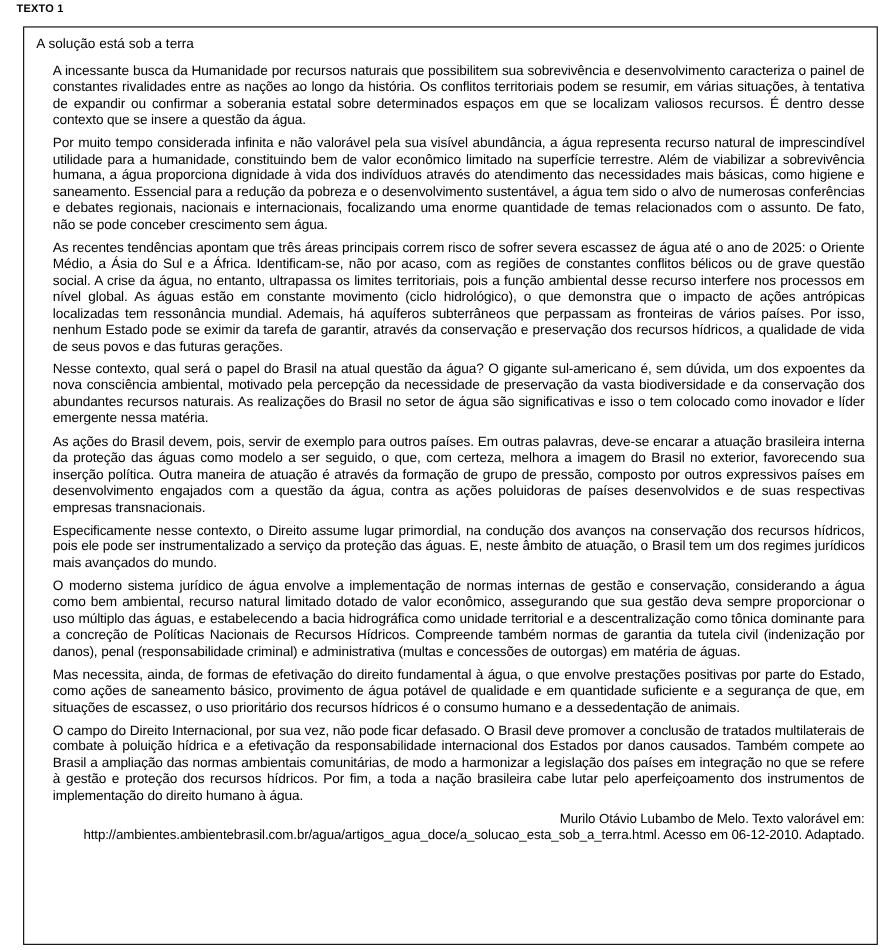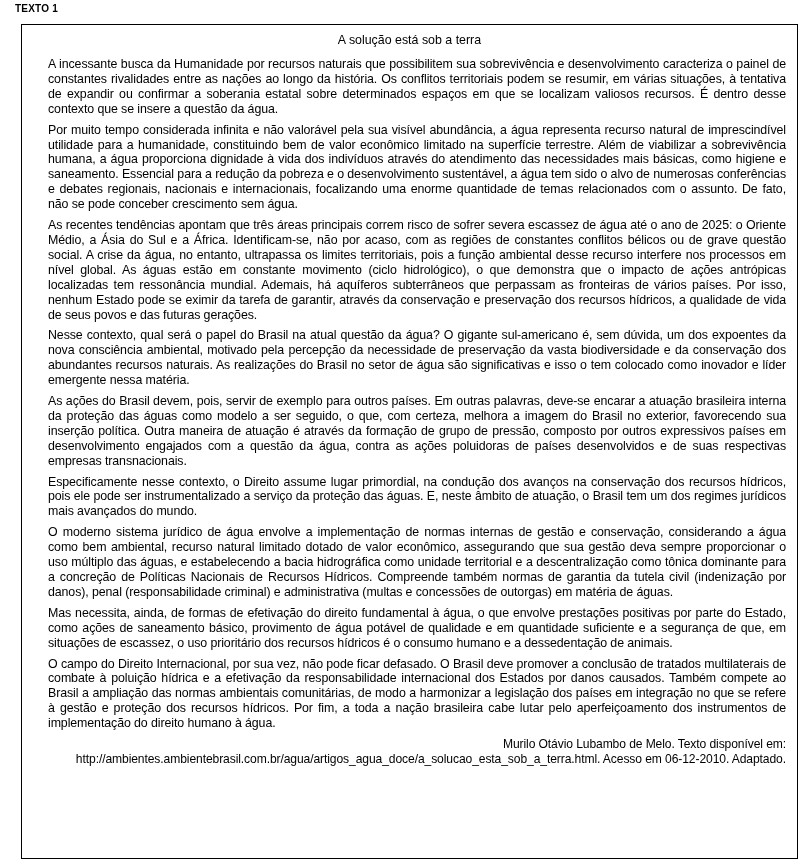--- a/index.html
+++ b/index.html
@@ -31,21 +31,21 @@
     left: 21px;
     top: 24px;
     width: 777px;
     height: 835px;
     box-sizing: border-box;
     border: 1px solid #000000;
     padding: 7px 11px 6px 11px;
     overflow: hidden;
   }
   .text-title {
-    text-align: center;
+    text-align: left;
     font-size: 12.4px;
     line-height: 15px;
     margin: 1px 0 9px 0;
   }
   .body-paragraph {
     text-align: justify;
     font-size: 12.4px;
     line-height: 14.9px;
     letter-spacing: -0.1px;
     margin: 0 0 6px 15px;
@@ -76,18 +76,18 @@
     <p class="body-paragraph">Por muito tempo considerada infinita e não valorável pela sua visível abundância, a água representa recurso natural de imprescindível utilidade para a humanidade, constituindo bem de valor econômico limitado na superfície terrestre. Além de viabilizar a sobrevivência humana, a água proporciona dignidade à vida dos indivíduos através do atendimento das necessidades mais básicas, como higiene e saneamento. Essencial para a redução da pobreza e o desenvolvimento sustentável, a água tem sido o alvo de numerosas conferências e debates regionais, nacionais e internacionais, focalizando uma enorme quantidade de temas relacionados com o assunto. De fato, não se pode conceber crescimento sem água.</p>
     <p class="body-paragraph">As recentes tendências apontam que três áreas principais correm risco de sofrer severa escassez de água até o ano de 2025: o Oriente Médio, a Ásia do Sul e a África. Identificam-se, não por acaso, com as regiões de constantes conflitos bélicos ou de grave questão social. A crise da água, no entanto, ultrapassa os limites territoriais, pois a função ambiental desse recurso interfere nos processos em nível global. As águas estão em constante movimento (ciclo hidrológico), o que demonstra que o impacto de ações antrópicas localizadas tem ressonância mundial. Ademais, há aquíferos subterrâneos que perpassam as fronteiras de vários países. Por isso, nenhum Estado pode se eximir da tarefa de garantir, através da conservação e preservação dos recursos hídricos, a qualidade de vida de seus povos e das futuras gerações.</p>
     <p class="body-paragraph">Nesse contexto, qual será o papel do Brasil na atual questão da água? O gigante sul-americano é, sem dúvida, um dos expoentes da nova consciência ambiental, motivado pela percepção da necessidade de preservação da vasta biodiversidade e da conservação dos abundantes recursos naturais. As realizações do Brasil no setor de água são significativas e isso o tem colocado como inovador e líder emergente nessa matéria.</p>
     <p class="body-paragraph">As ações do Brasil devem, pois, servir de exemplo para outros países. Em outras palavras, deve-se encarar a atuação brasileira interna da proteção das águas como modelo a ser seguido, o que, com certeza, melhora a imagem do Brasil no exterior, favorecendo sua inserção política. Outra maneira de atuação é através da formação de grupo de pressão, composto por outros expressivos países em desenvolvimento engajados com a questão da água, contra as ações poluidoras de países desenvolvidos e de suas respectivas empresas transnacionais.</p>
     <p class="body-paragraph">Especificamente nesse contexto, o Direito assume lugar primordial, na condução dos avanços na conservação dos recursos hídricos, pois ele pode ser instrumentalizado a serviço da proteção das águas. E, neste âmbito de atuação, o Brasil tem um dos regimes jurídicos mais avançados do mundo.</p>
     <p class="body-paragraph">O moderno sistema jurídico de água envolve a implementação de normas internas de gestão e conservação, considerando a água como bem ambiental, recurso natural limitado dotado de valor econômico, assegurando que sua gestão deva sempre proporcionar o uso múltiplo das águas, e estabelecendo a bacia hidrográfica como unidade territorial e a descentralização como tônica dominante para a concreção de Políticas Nacionais de Recursos Hídricos. Compreende também normas de garantia da tutela civil (indenização por danos), penal (responsabilidade criminal) e administrativa (multas e concessões de outorgas) em matéria de águas.</p>
     <p class="body-paragraph">Mas necessita, ainda, de formas de efetivação do direito fundamental à água, o que envolve prestações positivas por parte do Estado, como ações de saneamento básico, provimento de água potável de qualidade e em quantidade suficiente e a segurança de que, em situações de escassez, o uso prioritário dos recursos hídricos é o consumo humano e a dessedentação de animais.</p>
     <p class="body-paragraph">O campo do Direito Internacional, por sua vez, não pode ficar defasado. O Brasil deve promover a conclusão de tratados multilaterais de combate à poluição hídrica e a efetivação da responsabilidade internacional dos Estados por danos causados. Também compete ao Brasil a ampliação das normas ambientais comunitárias, de modo a harmonizar a legislação dos países em integração no que se refere à gestão e proteção dos recursos hídricos. Por fim, a toda a nação brasileira cabe lutar pelo aperfeiçoamento dos instrumentos de implementação do direito humano à água.</p>
 
     <div class="attribution">
-      <span class="attr-line">Murilo Otávio Lubambo de Melo. Texto disponível em:</span>
+      <span class="attr-line">Murilo Otávio Lubambo de Melo. Texto valorável em:</span>
       <span class="attr-line">http://ambientes.ambientebrasil.com.br/agua/artigos_agua_doce/a_solucao_esta_sob_a_terra.html. Acesso em 06-12-2010. Adaptado.</span>
     </div>
 
   </div>
 </div>
 
 </body></html>

